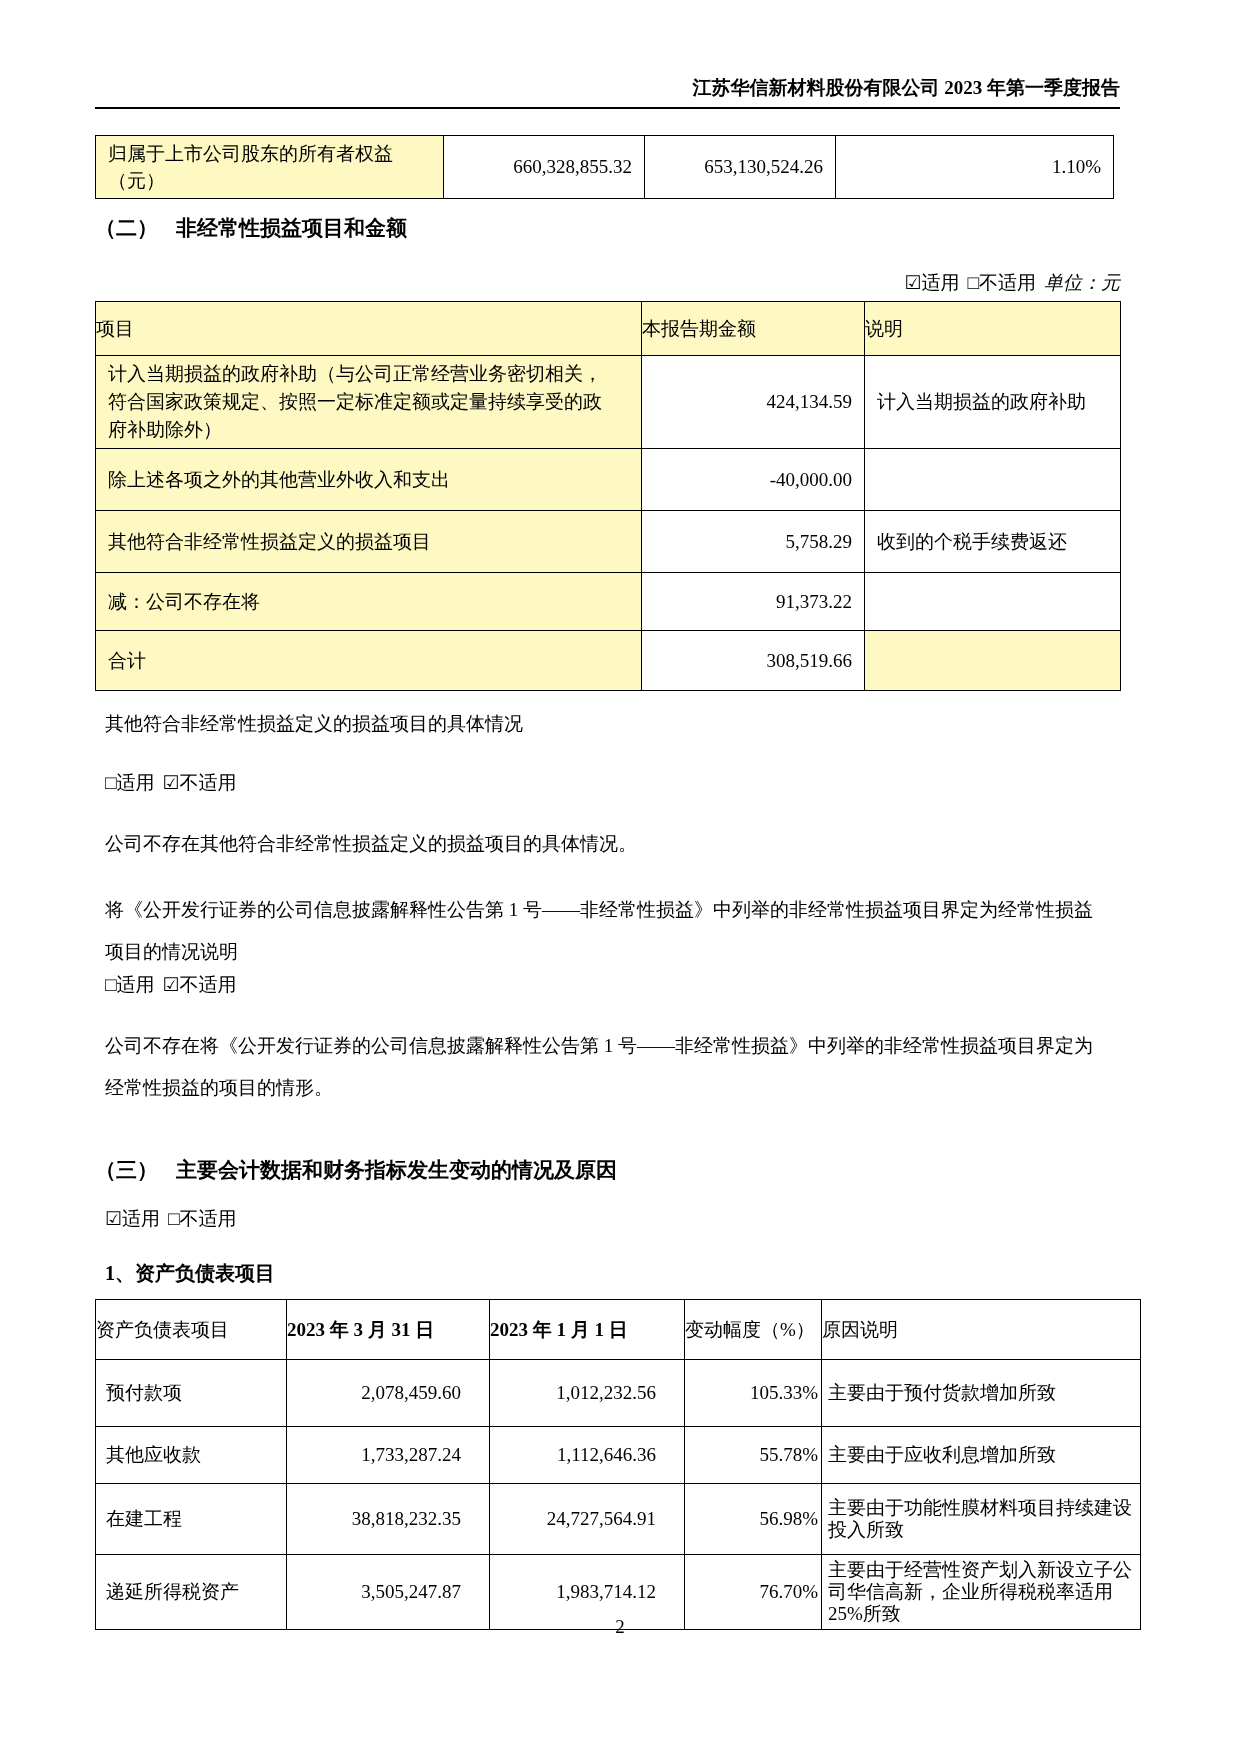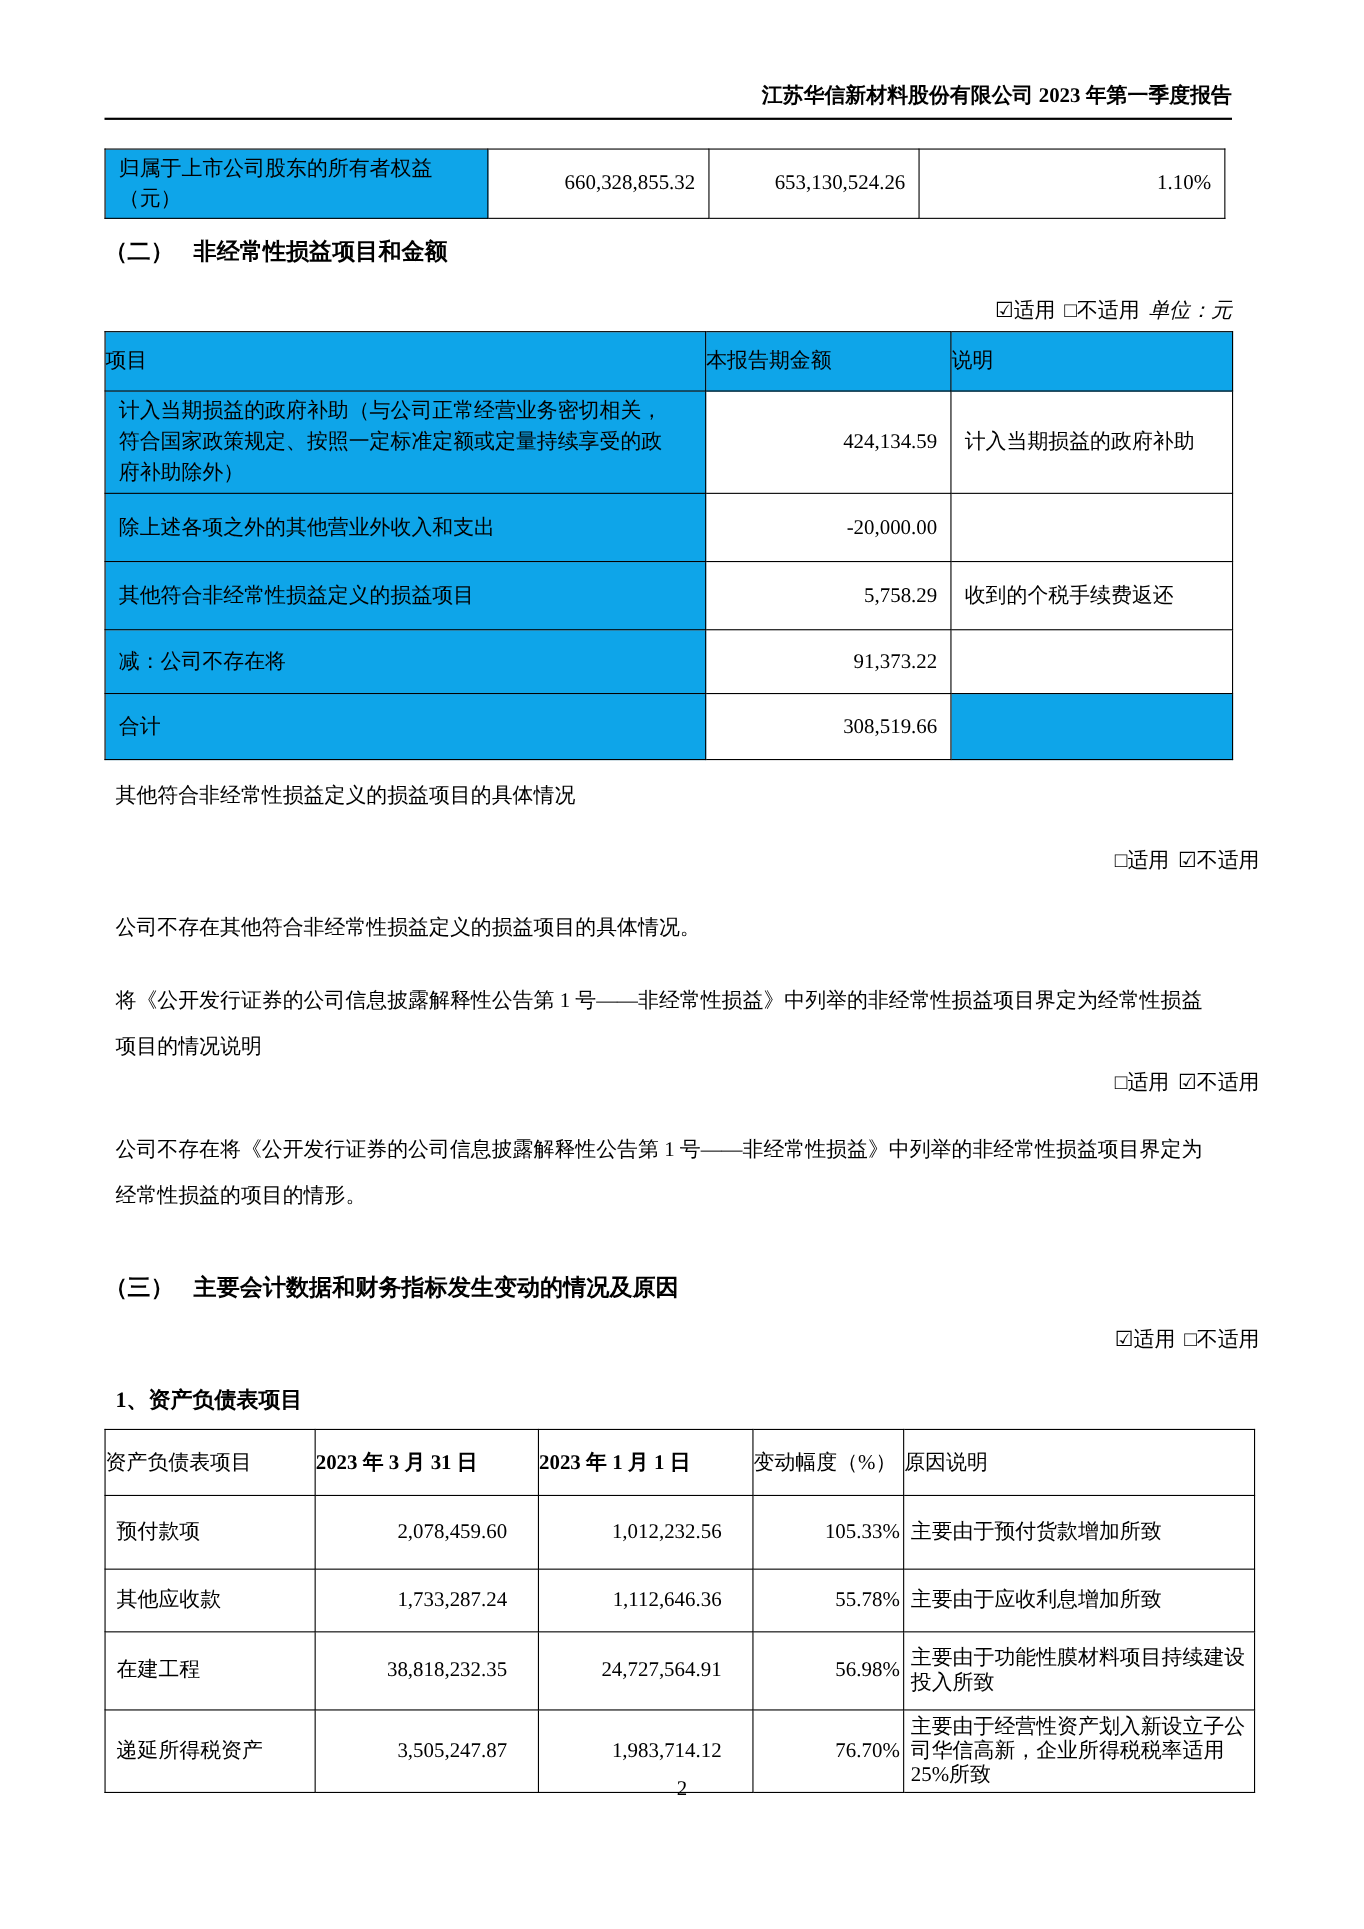--- a/index.html
+++ b/index.html
@@ -14,39 +14,39 @@
   
   .page-header {
     width:1025px; text-align:right;
     font-size:19px; font-weight:bold; line-height:24px;
     padding-bottom:7px; border-bottom:2.5px solid #000;
   }
 
   
   table { border-collapse:collapse; table-layout:fixed; }
   td { border:1.5px solid #000; font-size:19px; vertical-align:middle; line-height:28px; }
-  .shade { background:#0ea5e9; }
+  .shade { background:#fef9c3; }
   .num { text-align:right; padding-right:12px; }
   .ctr { text-align:left; }
 
   
   .equity-table { width:1018px; margin-top:26px; }
   .equity-table td { height:60px; }
   .equity-table .lbl { padding:4px 36px 4px 12px; line-height:27px; }
 
   
   .section-heading { margin-top:14px; font-size:21px; font-weight:bold; line-height:30px; }
   .section-heading .sec-num { margin-right:18px; }
   .heading-3 { margin-top:46px; }
   .sub-heading { margin-left:10px; margin-top:28px; font-size:20px; font-weight:bold; line-height:28px; }
 
   
   .unit-line { width:1025px; margin-top:28px; font-size:19px; line-height:24px; text-align:right; }
   .unit-line .unit { margin-left:8px;font-style:italic; }
-  .check-line { margin-left:10px; font-size:19px; line-height:24px;text-align:right; }
+  .check-line { margin-left:10px; font-size:19px; line-height:24px; }
   .gap { display:inline-block; width:8px; }
 
   
   .nr-table { width:1025px; margin-top:6px; }
   .nr-table .item { padding:4px 30px 4px 12px; }
   .nr-table .note { padding:4px 8px 4px 12px; }
   .nr-table tr.hdr td { height:54px; }
   .nr-table tr.r1 td { height:92px; }
   .nr-table tr.r2 td { height:62px; }
   .nr-table tr.r3 td { height:62px; }
@@ -120,21 +120,21 @@
       <td class="ctr shade">本报告期金额</td>
       <td class="ctr shade">说明</td>
     </tr>
     <tr class="r1">
       <td class="item shade">计入当期损益的政府补助（与公司正常经营业务密切相关，符合国家政策规定、按照一定标准定额或定量持续享受的政府补助除外）</td>
       <td class="num">424,134.59</td>
       <td class="note">计入当期损益的政府补助</td>
     </tr>
     <tr class="r2">
       <td class="item shade">除上述各项之外的其他营业外收入和支出</td>
-      <td class="num">-20,000.00</td>
+      <td class="num">-40,000.00</td>
       <td class="note"></td>
     </tr>
     <tr class="r3">
       <td class="item shade">其他符合非经常性损益定义的损益项目</td>
       <td class="num">5,758.29</td>
       <td class="note">收到的个税手续费返还</td>
     </tr>
     <tr class="r4">
       <td class="item shade">减：公司不存在将</td>
       <td class="num">91,373.22</td>

